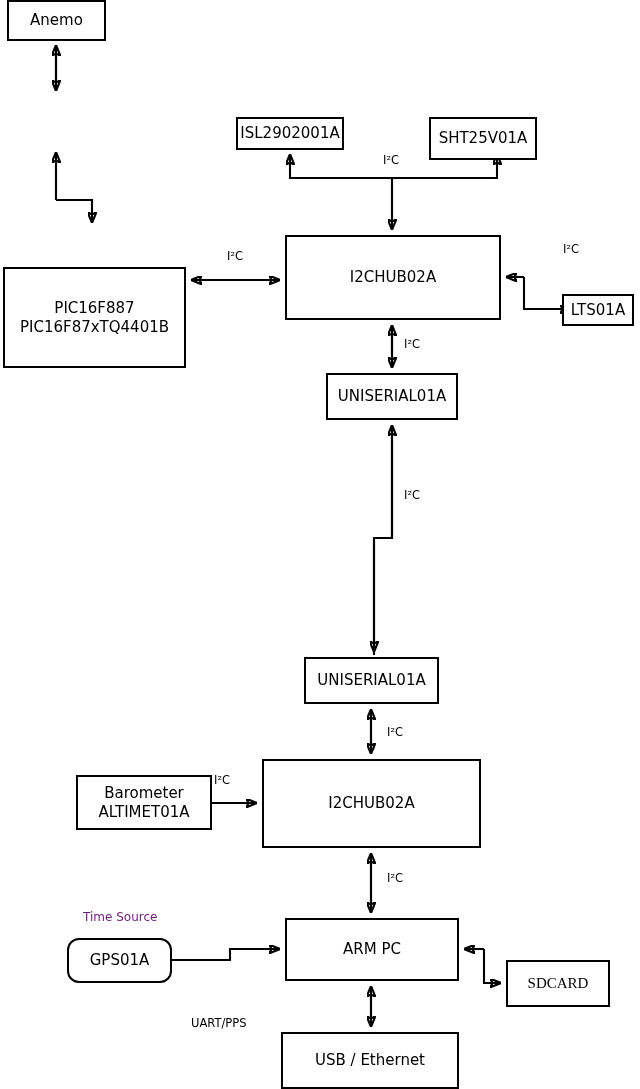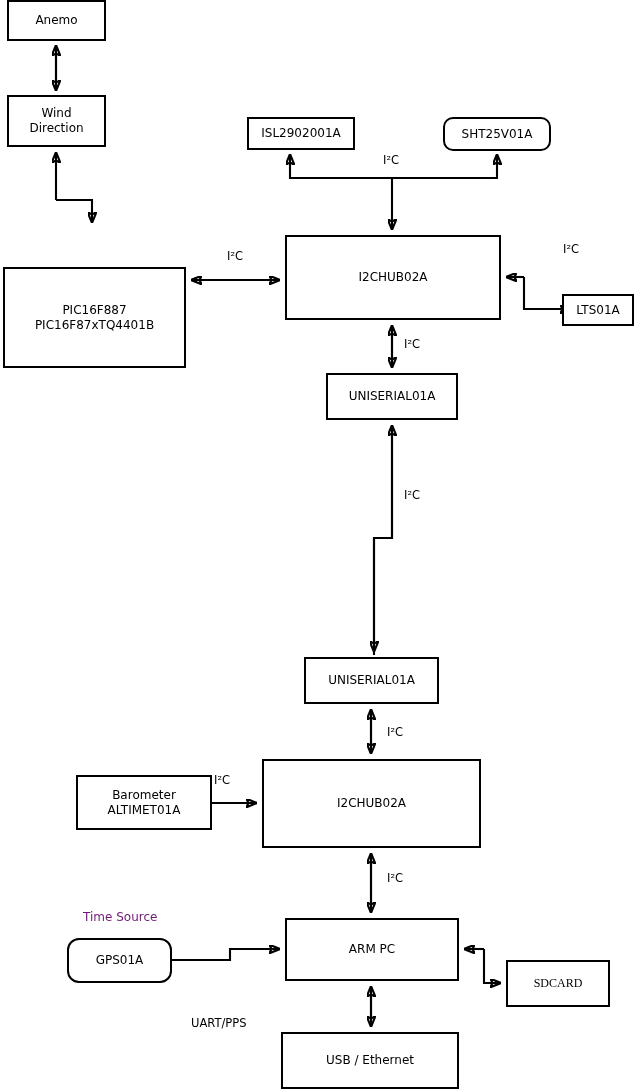--- a/index.html
+++ b/index.html
@@ -18,21 +18,21 @@
   .node {
     position: absolute;
     box-sizing: border-box;
     border: 2px solid #000000;
     background: #ffffff;
     display: flex;
     align-items: center;
     justify-content: center;
     text-align: center;
     color: #000000;
-    font-size: 12px;
+    font-size: 15px;
     line-height: 1.25;
     white-space: pre-line;
     z-index: 3;
   }
   .edge-label {
     position: absolute;
     color: #000000;
     font-size: 11.5px;
     line-height: 1;
     white-space: nowrap;
@@ -109,29 +109,27 @@
 
     <path d="M484,949 L465,949" marker-end="url(#ah)"></path>
     <path d="M484,949 L484,983 L500,983" marker-end="url(#ah)"></path>
 
     <line x1="371" y1="987" x2="371" y2="1026" marker-end="url(#ah)"></line>
     <line x1="371" y1="1026" x2="371" y2="987" marker-end="url(#ah)"></line>
   </svg>
 
   <div class="node" style="left:7px; top:0px; width:99px; height:41px;">Anemo</div>
 
-  <div class="node" style="left:7px; top:95px; width:99px; height:52px;">Wind
-Direction</div>
 
   <div class="node" style="left:3px; top:228px; width:183px; height:101px;margin-top:39px;">PIC16F887
 PIC16F87xTQ4401B</div>
 
-  <div class="node" style="left:236px; top:117px; width:108px; height:33px;margin-left:11px;">ISL2902001A</div>
+  <div class="node" style="left:236px; top:117px; width:108px; height:33px;">ISL2902001A</div>
 
-  <div class="node" style="left:443px; top:117px; width:108px; height:34px;border-radius:10px;">SHT25V01A</div>
+  <div class="node" style="left:429px; top:117px; width:108px; height:43px;">SHT25V01A</div>
 
   <div class="node" style="left:285px; top:235px; width:216px; height:85px;">I2CHUB02A</div>
 
   <div class="node" style="left:562px; top:294px; width:72px; height:32px;">LTS01A</div>
 
   <div class="node" style="left:326px; top:373px; width:132px; height:47px;">UNISERIAL01A</div>
 
   <div class="node" style="left:304px; top:657px; width:135px; height:47px;">UNISERIAL01A</div>
 
   <div class="node" style="left:76px; top:775px; width:136px; height:55px;">Barometer

